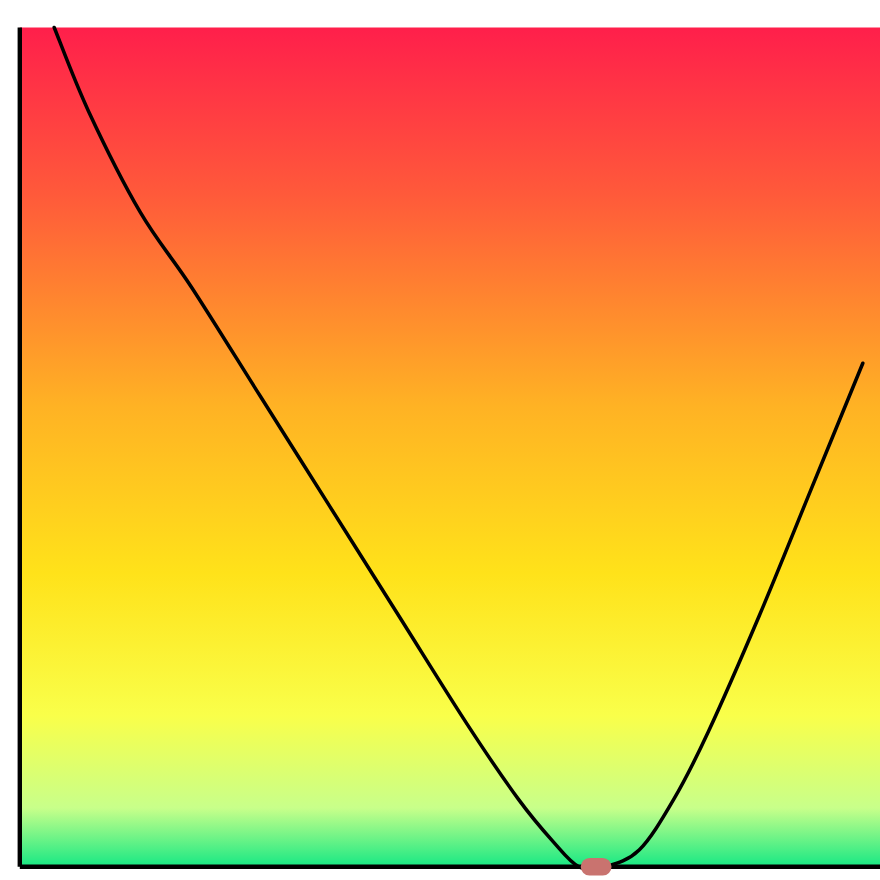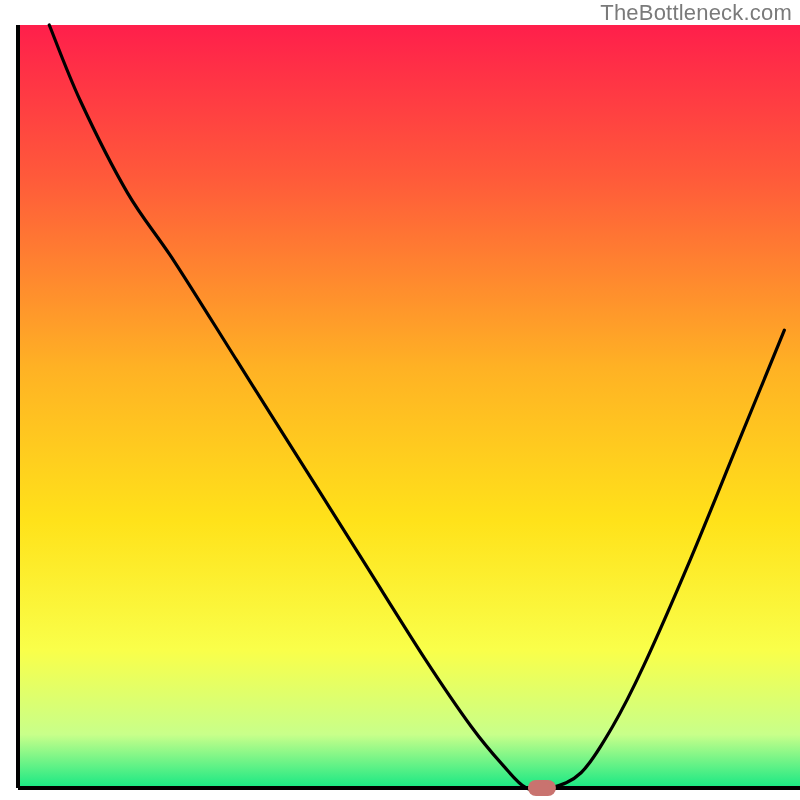--- a/index.html
+++ b/index.html
@@ -49,14 +49,13 @@
     </defs>
 
     <g id="plot-group">
         <rect x="18" y="25" width="782" height="763" fill="url(#bg-grad)"></rect>
         <line x1="18" y1="25" x2="18" y2="788" stroke="#000000" stroke-width="4"></line>
         <line x1="18" y1="788" x2="800" y2="788" stroke="#000000" stroke-width="4"></line>
         <path d="M 49.28 25 C 54.49333333333333 37.71666666666666, 67.52666666666667 73.32333333333328, 80.56 101.29999999999995 C 93.59333333333333 129.2766666666666, 111.84 166.155, 127.48 192.86 C 143.12 219.56500000000003, 156.15333333333334 233.55333333333343, 174.4 261.5300000000001 C 192.64666666666668 289.5066666666668, 216.10666666666668 327.65666666666664, 236.96 360.71999999999997 C 257.81333333333333 393.7833333333333, 278.66666666666663 426.8466666666667, 299.52 459.91 C 320.37333333333333 492.97333333333336, 341.22666666666663 526.0366666666667, 362.08 559.1 C 382.93333333333334 592.1633333333333, 406.3933333333333 630.3133333333333, 424.64 658.29 C 442.88666666666666 686.2666666666667, 458.52666666666664 709.1566666666668, 471.55999999999995 726.96 C 484.59333333333325 744.7633333333333, 493.71666666666664 754.9366666666667, 502.84 765.11 C 511.9633333333333 775.2833333333333, 518.4799999999999 784.185, 526.3 788 C 534.12 791.815, 540.6366666666667 790.5433333333333, 549.76 788 C 558.8833333333333 785.4566666666667, 570.6133333333332 782.9133333333333, 581.04 772.74 C 591.4666666666667 762.5666666666667, 601.8933333333334 744.7633333333333, 612.32 726.96 C 622.7466666666667 709.1566666666668, 630.5666666666667 693.8966666666666, 643.6 665.92 C 656.6333333333333 637.9433333333333, 674.88 595.9783333333334, 690.52 559.1 C 706.16 522.2216666666667, 721.8000000000001 482.79999999999995, 737.44 444.65 C 753.08 406.5, 776.54 349.275, 784.36 330.2" fill="none" stroke="#000000" stroke-width="3.2" stroke-linecap="round" stroke-linejoin="round"></path>
         <rect x="527.94" y="780" width="28" height="16" rx="8" ry="8" fill="#c9736f"></rect>
       </g>
   </svg>
-  <div class="watermark">TheBottleneck.com</div>
 </div>
 
 </body></html>

